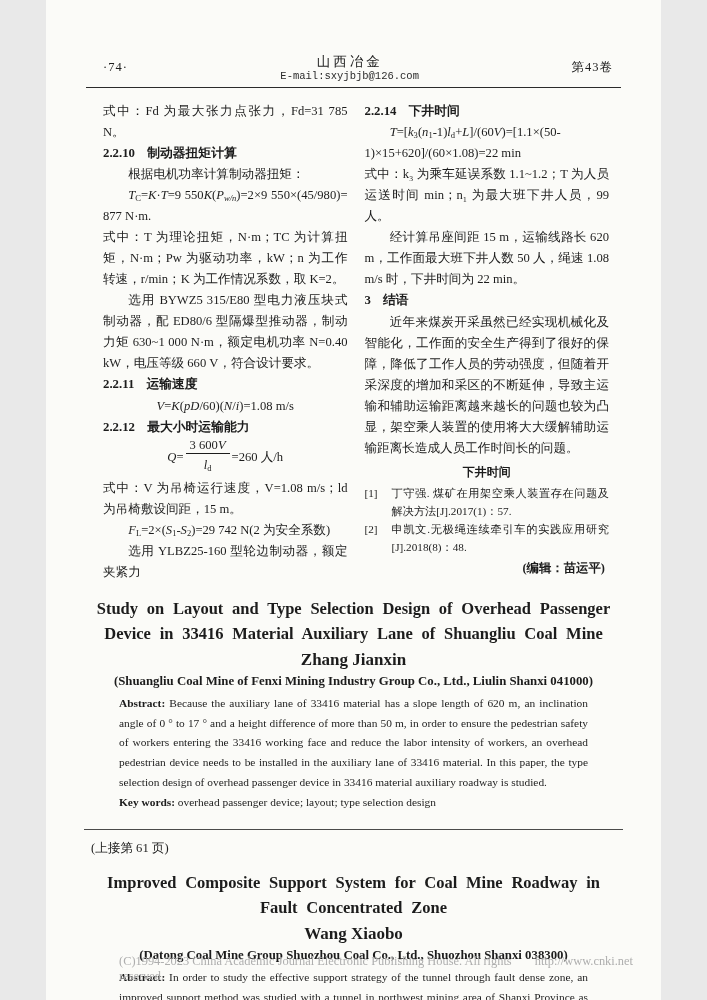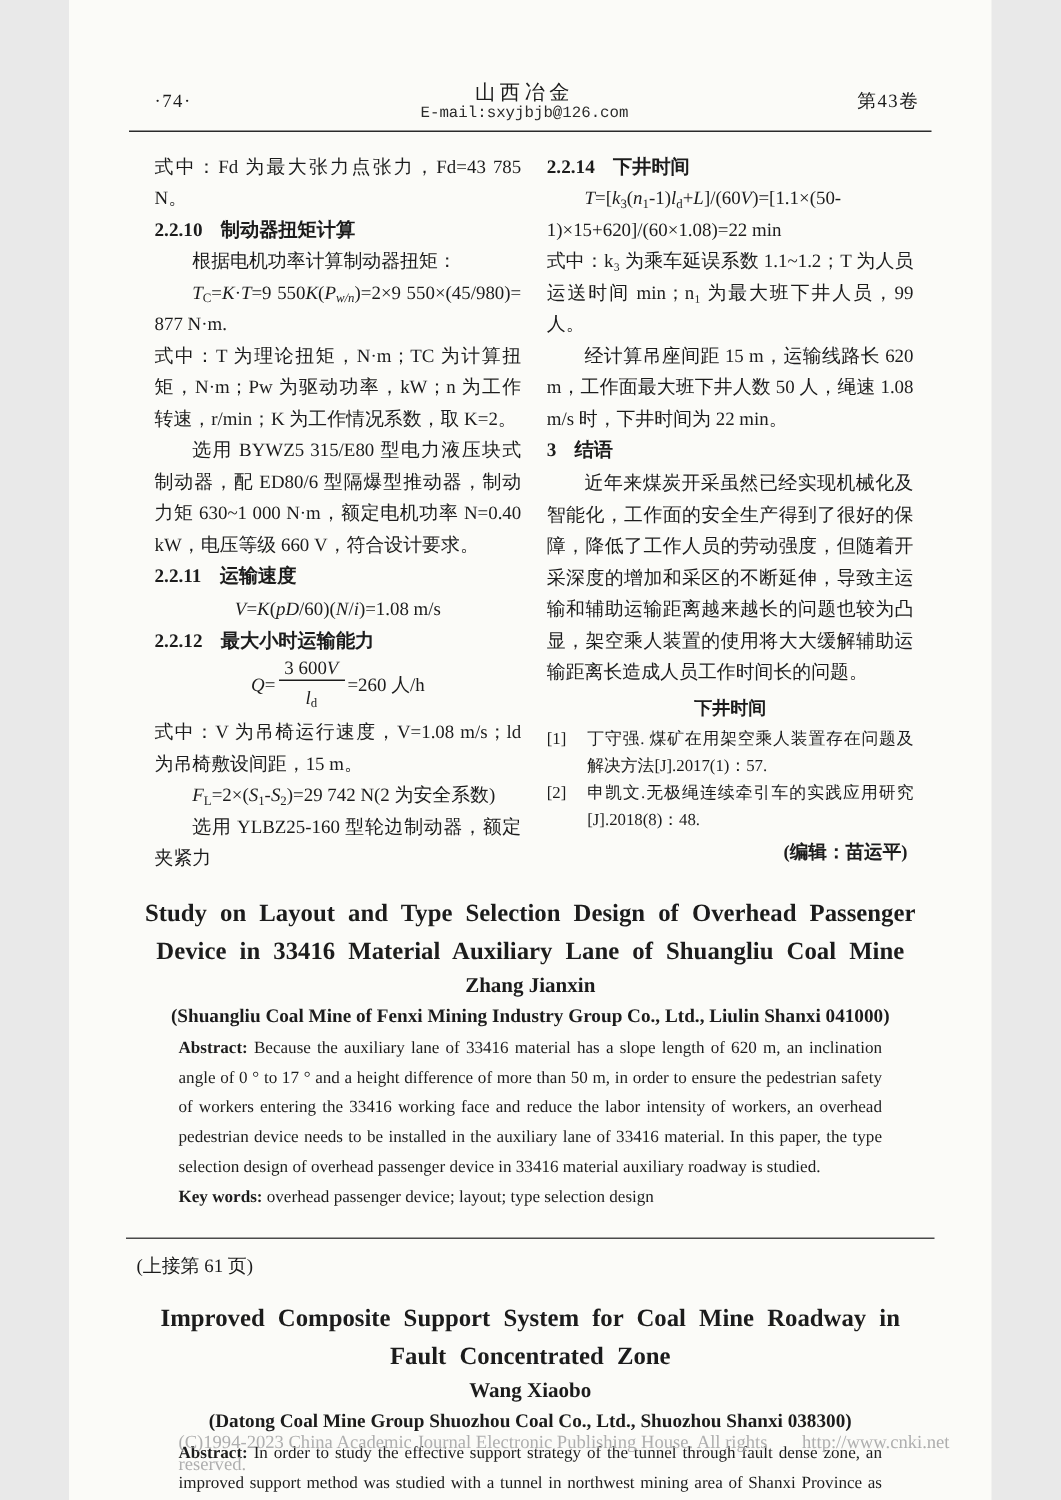--- a/index.html
+++ b/index.html
@@ -26,21 +26,21 @@
   .frac .fnum{display:block;padding:0 4px;border-bottom:1px solid #1c1c1c;}
   .frac .fden{display:block;padding:4px 4px;}
   .refs-title{text-align:center;font-weight:bold;font-size:12px;margin:3px 0 2px;}
   .ref{display:flex;font-size:11.2px;line-height:1.62;text-align:justify;}
   .ref .rn{flex:0 0 27px;}
   .ref .rt{flex:1;}
   .editor{text-align:right;font-weight:bold;font-size:12.4px;padding-right:4px;margin-top:2px;}
   
   .en{padding:4px 40px 0;text-align:center;}
   .en-title{margin:9px auto 2px;max-width:560px;font-size:16.5px;font-weight:bold;line-height:1.52;word-spacing:.28em;}
-  .en-author{font-weight:bold;font-size:14px;margin-top:4px;}
+  .en-author{font-weight:bold;font-size:17px;margin-top:4px;}
   .en-affil{font-weight:bold;font-size:12.8px;margin-top:4px;}
   .en-abs,.en-keys{font-size:11.4px;line-height:1.72;text-align:justify;margin:5px 33px 0;}
   .en-keys{margin-top:1px;}
   .lbl{font-weight:bold;}
   .divider{border:0;border-top:1px solid #4a4a4a;margin:16px 38px 10px;}
   .cont-note{text-align:left;font-size:12.6px;padding:0 0 0 45px;}
   
   .footer{position:absolute;left:73px;right:28px;bottom:16px;display:flex;justify-content:space-between;
           color:#aeaeae;font-size:12.4px;}
 </style>
@@ -54,21 +54,21 @@
     <div class="head-center">
       <div class="jname">山西冶金</div>
       <div class="jemail">E-mail:sxyjbjb@126.com</div>
     </div>
     <span class="volume">第43卷</span>
   </div>
   <hr class="header-rule">
 
   <div class="columns">
     <div class="col">
-      <p class="noind">式中：Fd 为最大张力点张力，Fd=43 785 N。</p>
+      <p class="noind">式中：Fd 为最大张力点张力，Fd=31 785 N。</p>
       <h4 class="sec"><span class="no">2.2.10</span><span>制动器扭矩计算</span></h4>
       <p>根据电机功率计算制动器扭矩：</p>
       <p><span class="it">T</span><span class="sub">C</span><span>=</span><span class="it">K</span><span>·</span><span class="it">T</span><span>=9 550</span><span class="it">K</span><span>(</span><span class="it">P</span><span class="it sub">w/n</span><span>)=2×9 550×(45/980)= 877 N·m.</span></p>
       <p class="noind">式中：T 为理论扭矩，N·m；TC 为计算扭矩，N·m；Pw 为驱动功率，kW；n 为工作转速，r/min；K 为工作情况系数，取 K=2。</p>
       <p>选用 BYWZ5 315/E80 型电力液压块式制动器，配 ED80/6 型隔爆型推动器，制动力矩 630~1 000 N·m，额定电机功率 N=0.40 kW，电压等级 660 V，符合设计要求。</p>
       <h4 class="sec"><span class="no">2.2.11</span><span>运输速度</span></h4>
       <p class="formula-c"><span class="it">V</span><span>=</span><span class="it">K</span><span>(</span><span class="it">p</span><span class="it">D</span><span>/60)(</span><span class="it">N</span><span>/</span><span class="it">i</span><span>)=1.08 m/s</span></p>
       <h4 class="sec"><span class="no">2.2.12</span><span>最大小时运输能力</span></h4>
       <p class="formula-c"><span><span class="it">Q</span><span>=</span></span><span class="frac"><span class="fnum"><span>3 600</span><span class="it">V</span></span><span class="fden"><span class="it">l</span><span class="sub">d</span></span></span><span>=260 人/h</span></p>
       <p class="noind">式中：V 为吊椅运行速度，V=1.08 m/s；ld 为吊椅敷设间距，15 m。</p>

